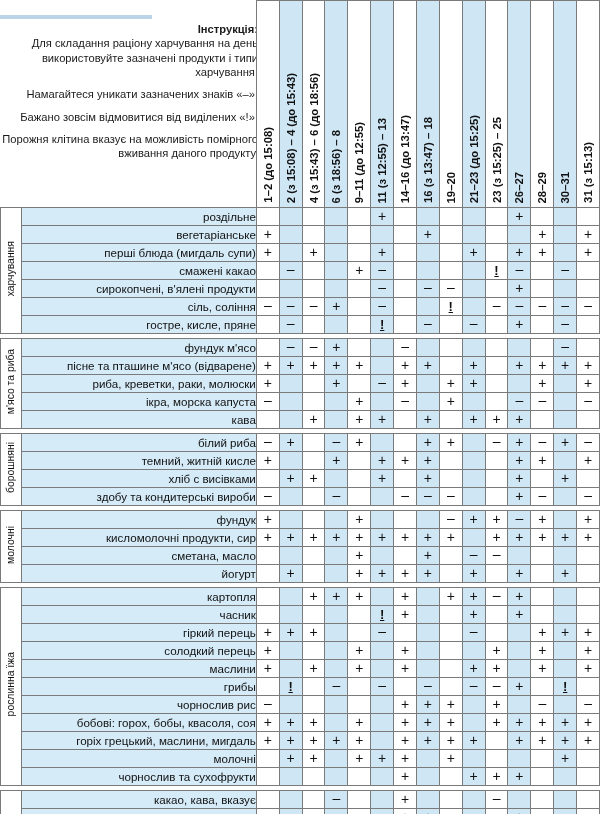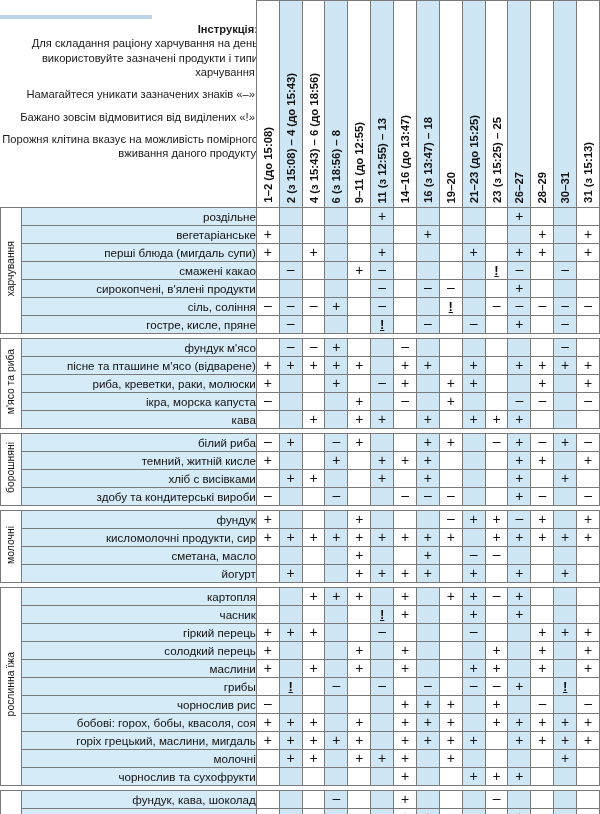--- a/index.html
+++ b/index.html
@@ -755,21 +755,21 @@
           <td class="cell sh"><span class="mk plus">+</span></td>
           <td class="cell"><span class="mk"></span></td>
           <td class="cell sh"><span class="mk"></span></td>
           <td class="cell"><span class="mk"></span></td>
         </tr>
         <tr class="sep">
           <td colspan="17"></td>
         </tr>
         <tr>
           <td class="grp" rowspan="7"></td>
-          <td class="lbl">фундук, кава, шоколад</td>
+          <td class="lbl">какао, кава, вказує</td>
           <td class="cell"><span class="mk"></span></td>
           <td class="cell sh"><span class="mk"></span></td>
           <td class="cell"><span class="mk"></span></td>
           <td class="cell sh"><span class="mk minus">–</span></td>
           <td class="cell"><span class="mk"></span></td>
           <td class="cell sh"><span class="mk"></span></td>
           <td class="cell"><span class="mk plus">+</span></td>
           <td class="cell sh"><span class="mk"></span></td>
           <td class="cell"><span class="mk"></span></td>
           <td class="cell sh"><span class="mk"></span></td>

